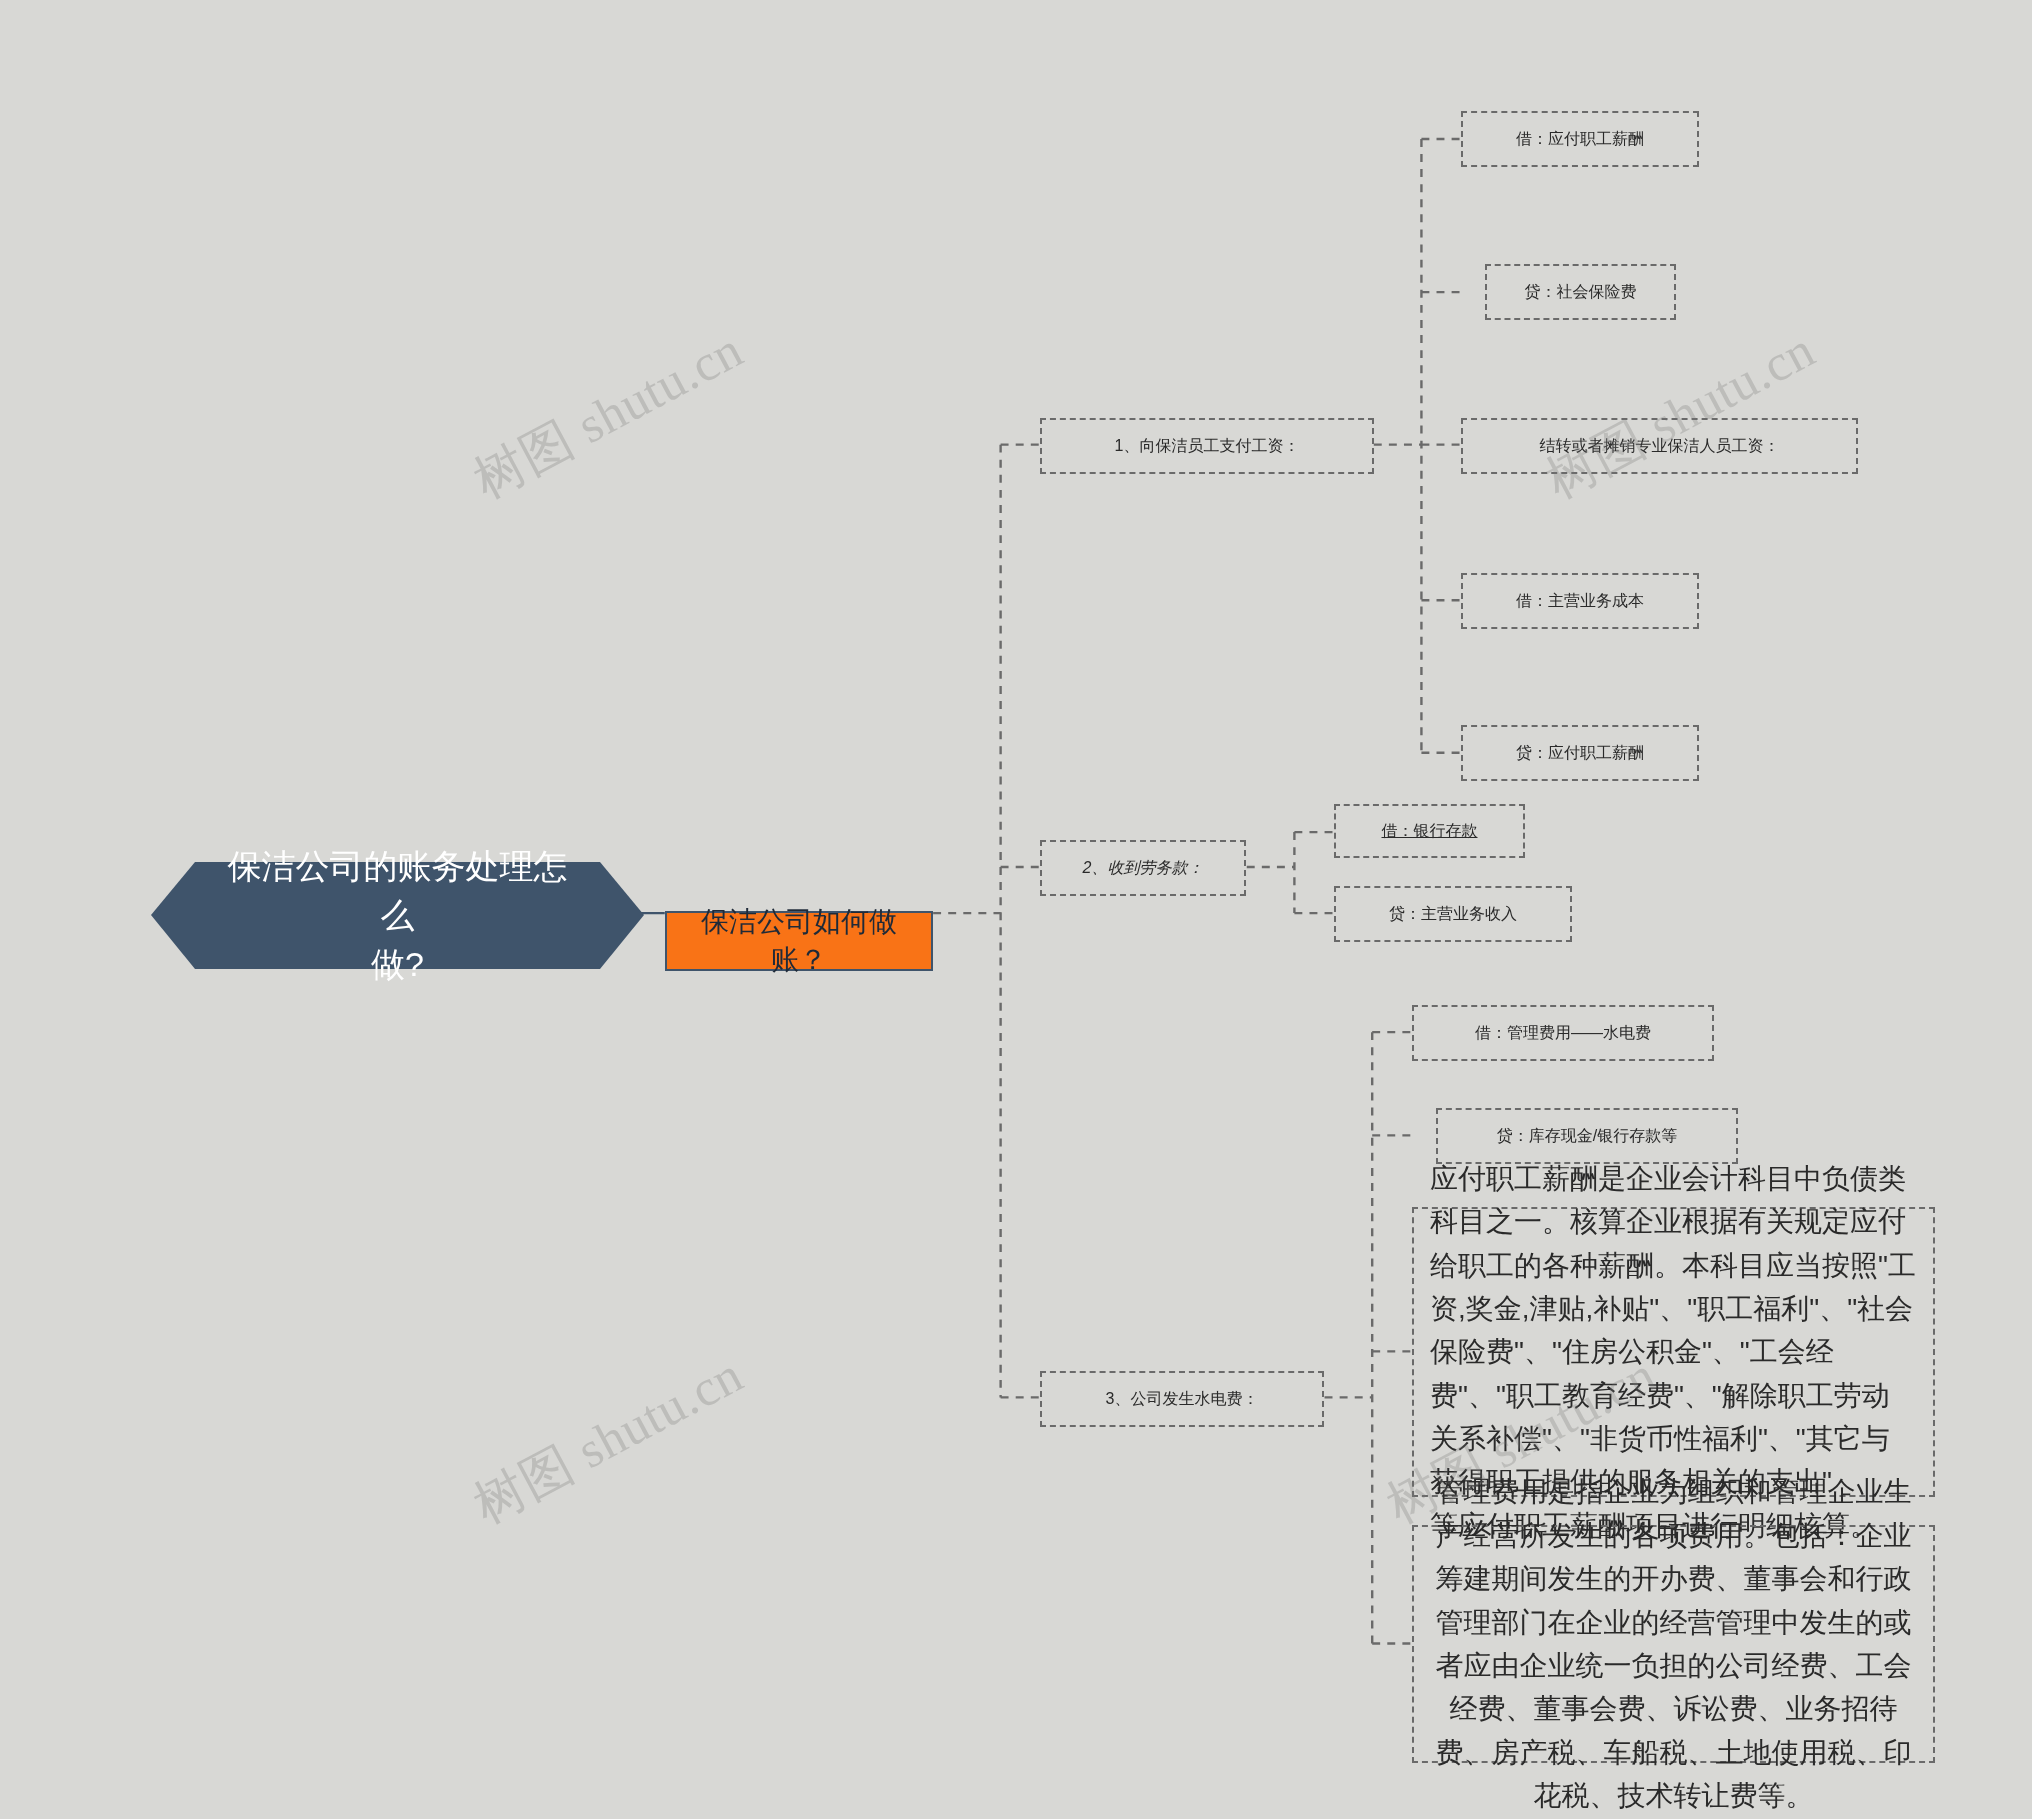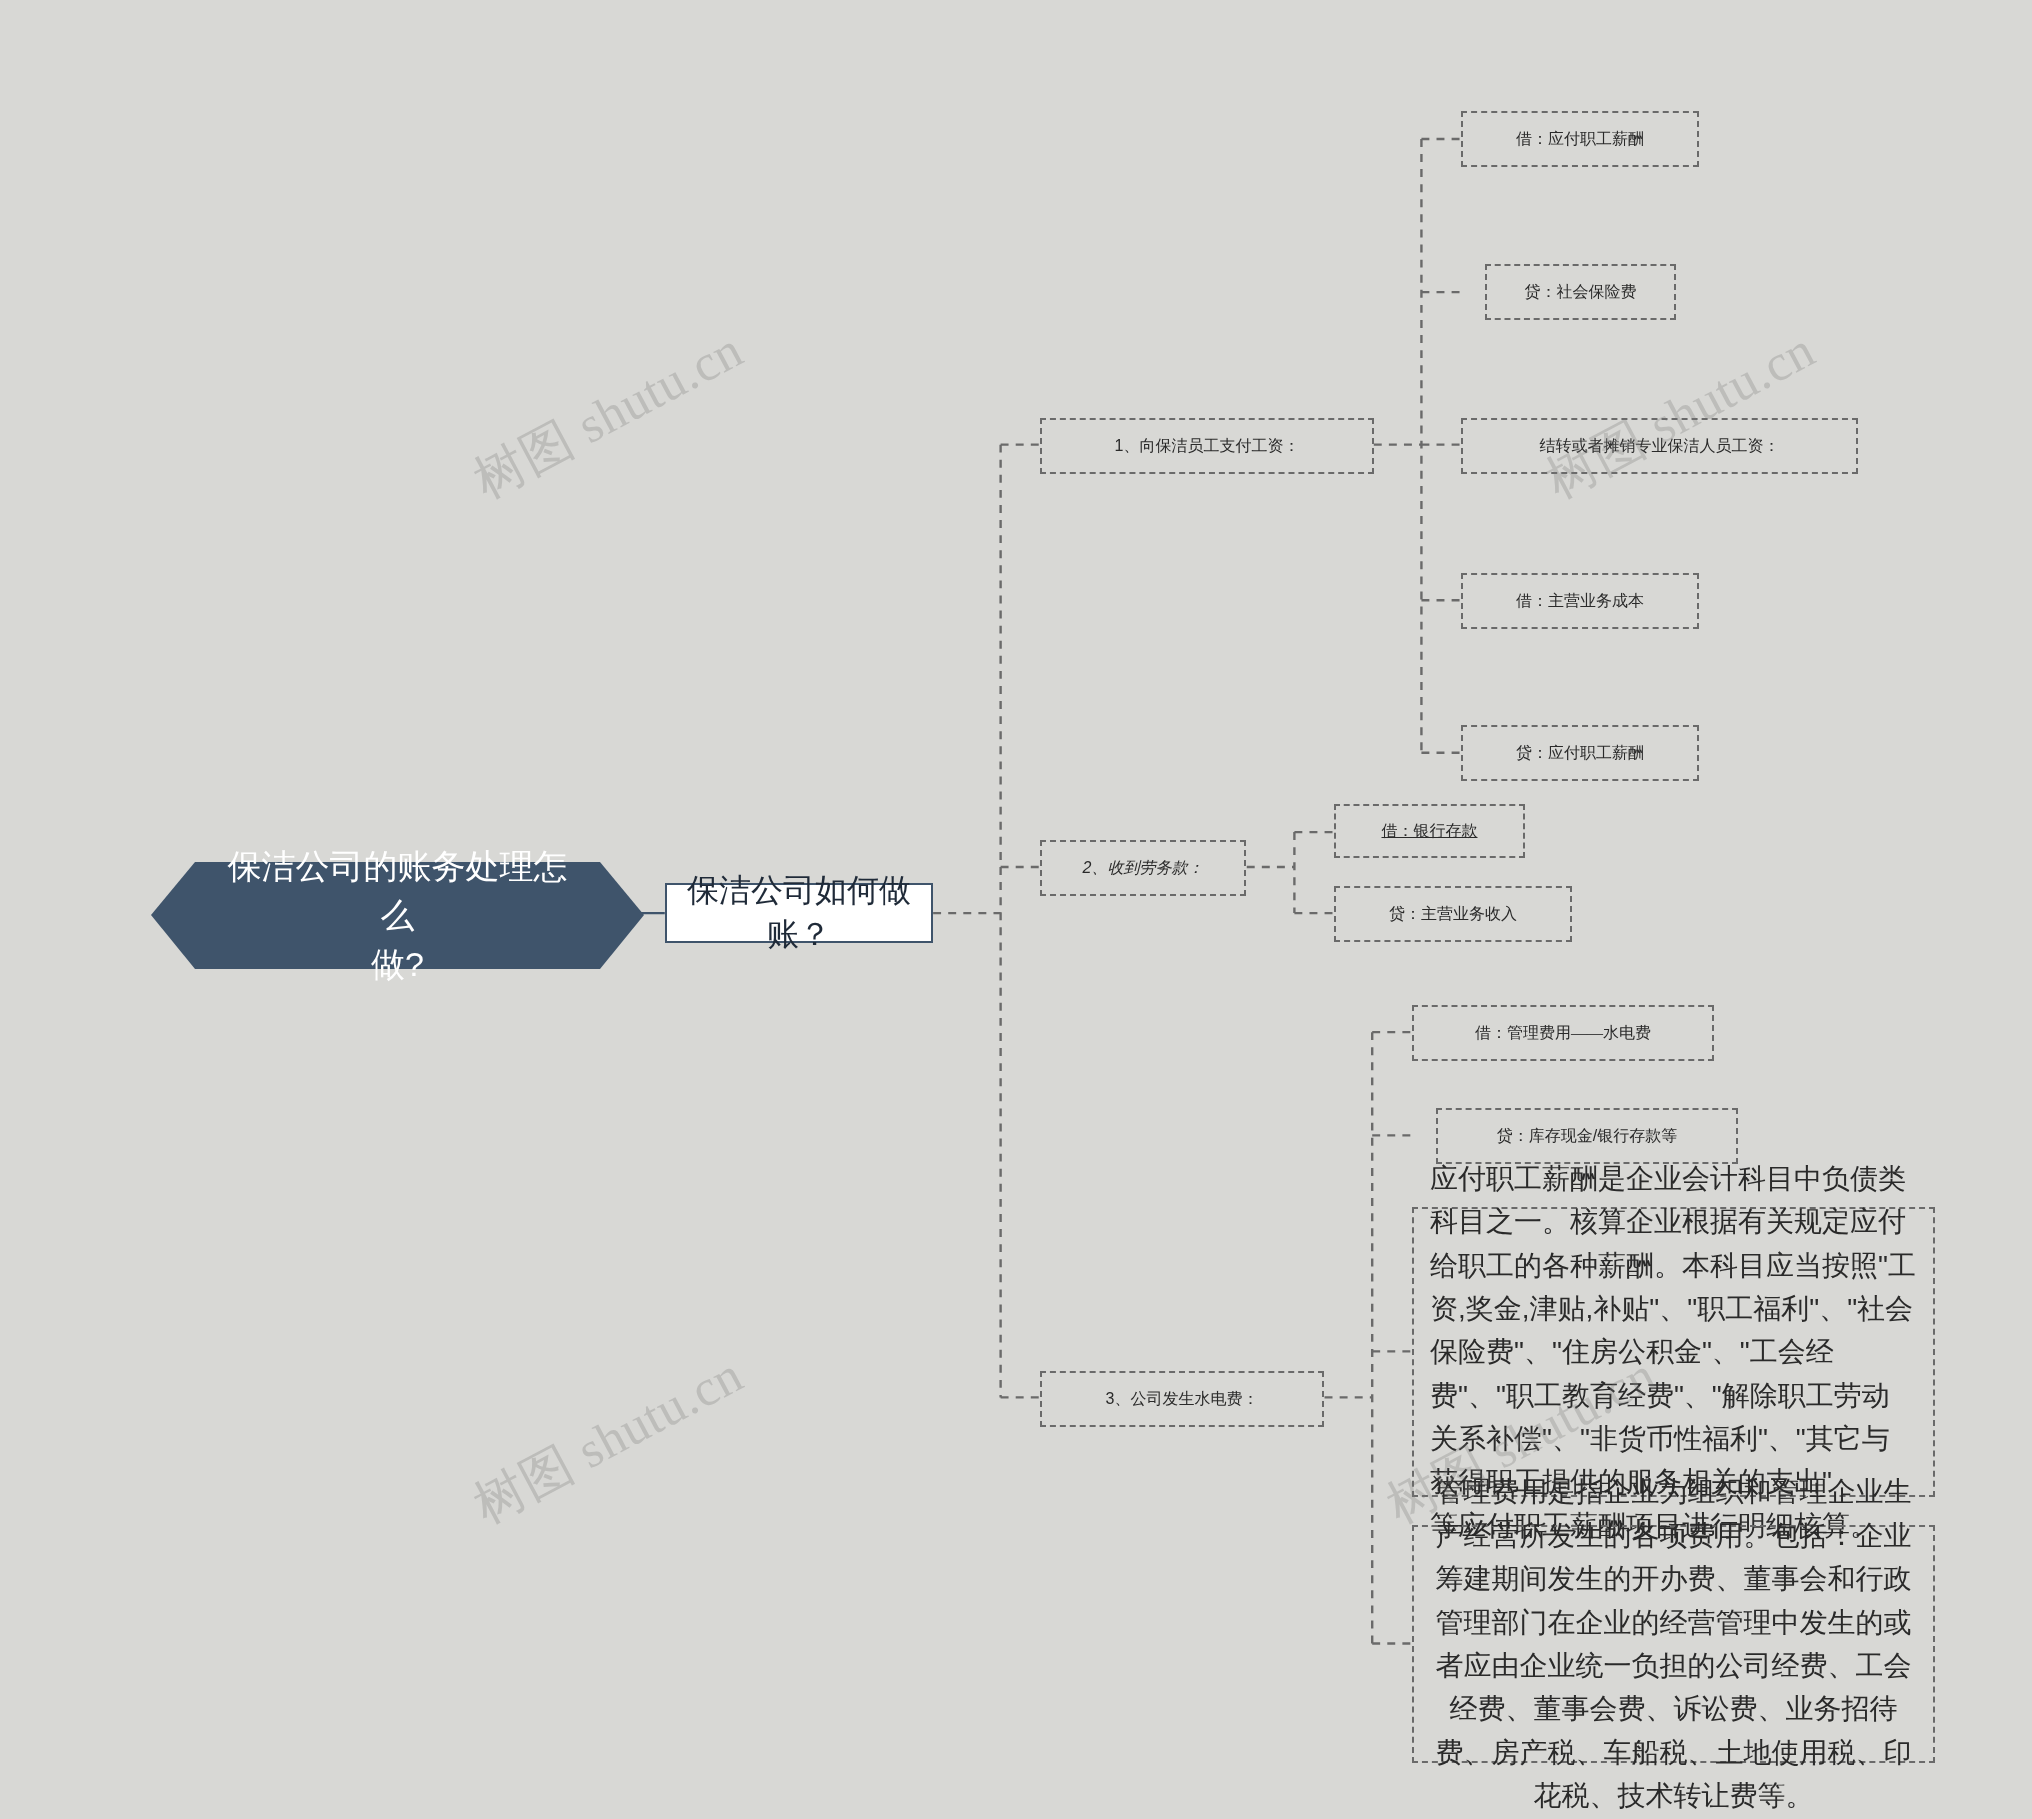--- a/index.html
+++ b/index.html
@@ -21,24 +21,25 @@
     text-align: center;
     padding: 9.5px 16px;
   }
   .root-node {
     background: #3f546b;
     color: #fff;
     font-size: 34px;
     line-height: 1.45;
   }
   .sub-node {
-    background: #ffffff;
+    background: #f97316;
     color: #1f2a38;
     border: 2.4px solid #3f546b;
-    font-size: 32px;
+    font-size: 28px;
+    margin-top: 28px;
   }
   .leaf-node {
     border: 2.4px dashed #6a6a6a;
     color: #2a2a2a;
     font-size: 16px;
     background: transparent;
     text-align: left;
     justify-content: flex-start;
   }
   .leaf-center { justify-content: center; text-align: center; }
@@ -121,21 +122,21 @@
 <div class="node leaf-node leaf-center" style="left:1485px; top:264px; width:191px; height:56px;">贷：社会保险费</div>
 <div class="node leaf-node leaf-center" style="left:1461px; top:418px; width:397px; height:56px;">结转或者摊销专业保洁人员工资：</div>
 <div class="node leaf-node leaf-center" style="left:1461px; top:573px; width:238px; height:56px;">借：主营业务成本</div>
 <div class="node leaf-node leaf-center" style="left:1461px; top:725px; width:238px; height:56px;">贷：应付职工薪酬</div>
 
 <div class="node leaf-node leaf-center" style="left:1040px; top:840px; width:206px; height:56px;font-style:italic;">2、收到劳务款：</div>
 <div class="node leaf-node leaf-center" style="left:1334px; top:804px; width:191px; height:54px;text-decoration:underline;">借：银行存款</div>
 <div class="node leaf-node leaf-center" style="left:1334px; top:886px; width:238px; height:56px;">贷：主营业务收入</div>
 
 <div class="node leaf-node leaf-center" style="left:1040px; top:1371px; width:284px; height:56px;">3、公司发生水电费：</div>
-<div class="node leaf-node leaf-center" style="left:1412px; top:1005px; width:302px; height:56px;font-family:Liberation Serif, serif;">借：管理费用——水电费</div>
+<div class="node leaf-node leaf-center" style="left:1412px; top:1005px; width:302px; height:56px;">借：管理费用——水电费</div>
 <div class="node leaf-node leaf-center" style="left:1436px; top:1108px; width:302px; height:56px;">贷：库存现金/银行存款等</div>
 <div class="node leaf-node para" style="left:1412px; top:1207px; width:523px; height:290px; white-space:pre-line;">应付职工薪酬是企业会计科目中负债类科目之一。核算企业根据有关规定应付给职工的各种薪酬。本科目应当按照"工资,奖金,津贴,补贴"、"职工福利"、"社会保险费"、"住房公积金"、"工会经费"、"职工教育经费"、"解除职工劳动关系补偿"、"非货币性福利"、"其它与获得职工提供的服务相关的支出"
 等应付职工薪酬项目进行明细核算。</div>
 <div class="node leaf-node para" style="left:1412px; top:1525px; width:523px; height:238px;text-align:center;">管理费用是指企业为组织和管理企业生产经营所发生的各项费用。包括：企业筹建期间发生的开办费、董事会和行政管理部门在企业的经营管理中发生的或者应由企业统一负担的公司经费、工会经费、董事会费、诉讼费、业务招待费、房产税、车船税、土地使用税、印花税、技术转让费等。</div>
 
 <div class="watermark" style="left:461px; top:381px;">树图 shutu.cn</div>
 <div class="watermark" style="left:1533px; top:381px;">树图 shutu.cn</div>
 <div class="watermark" style="left:461px; top:1406px;">树图 shutu.cn</div>
 <div class="watermark" style="left:1374px; top:1406px;">树图 shutu.cn</div>
 

